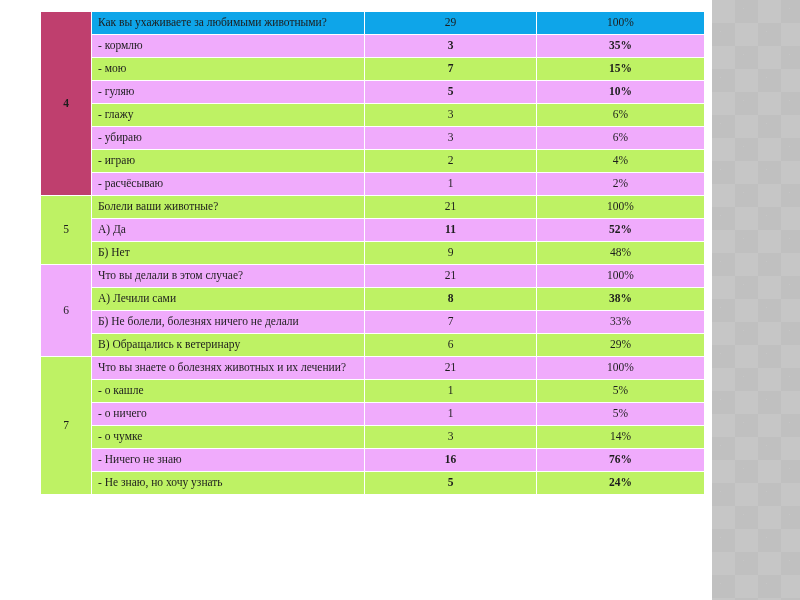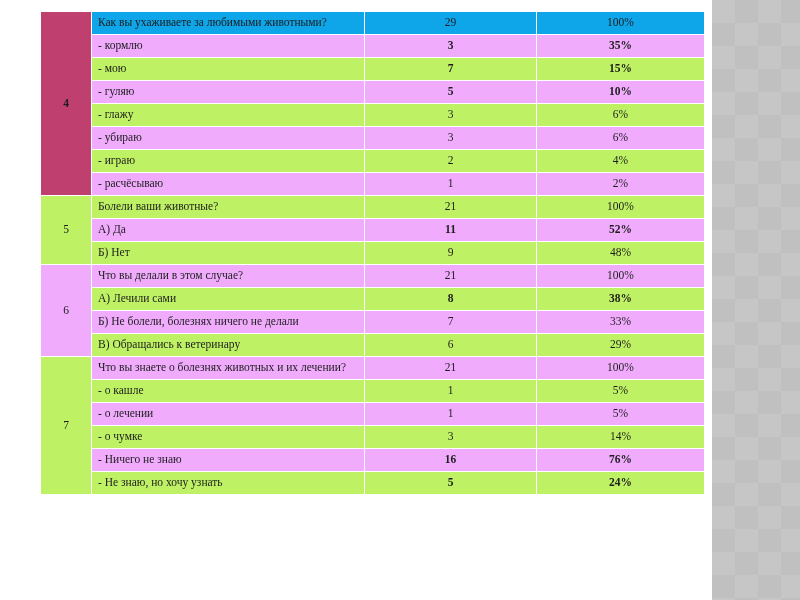--- a/index.html
+++ b/index.html
@@ -184,21 +184,21 @@
         <td class="text-cell q-head tint-dark tall">Что вы знаете о болезнях животных и их лечении?</td>
         <td class="val-cell tint-dark tall">21</td>
         <td class="val-cell tint-dark tall">100%</td>
       </tr>
       <tr>
         <td class="text-cell tint-light">- о кашле</td>
         <td class="val-cell tint-light">1</td>
         <td class="val-cell tint-light">5%</td>
       </tr>
       <tr>
-        <td class="text-cell tint-dark">- о лечении</td>
+        <td class="text-cell tint-dark">- о ничего</td>
         <td class="val-cell tint-dark">1</td>
         <td class="val-cell tint-dark">5%</td>
       </tr>
       <tr>
         <td class="text-cell tint-light">- о чумке</td>
         <td class="val-cell tint-light">3</td>
         <td class="val-cell tint-light">14%</td>
       </tr>
       <tr>
         <td class="text-cell tint-dark">- Ничего не знаю</td>

